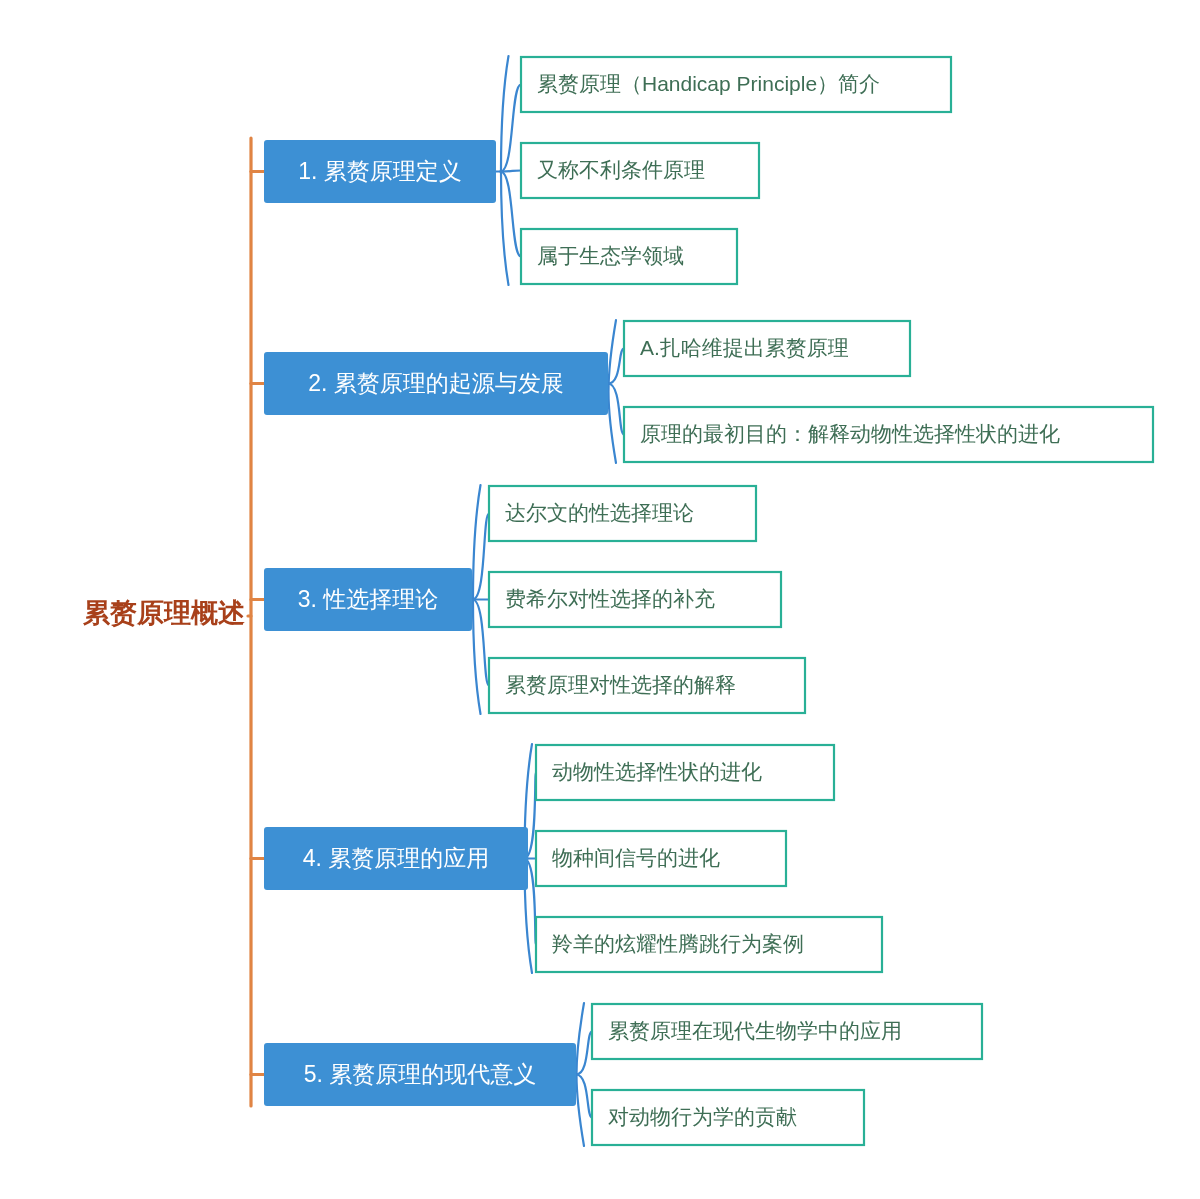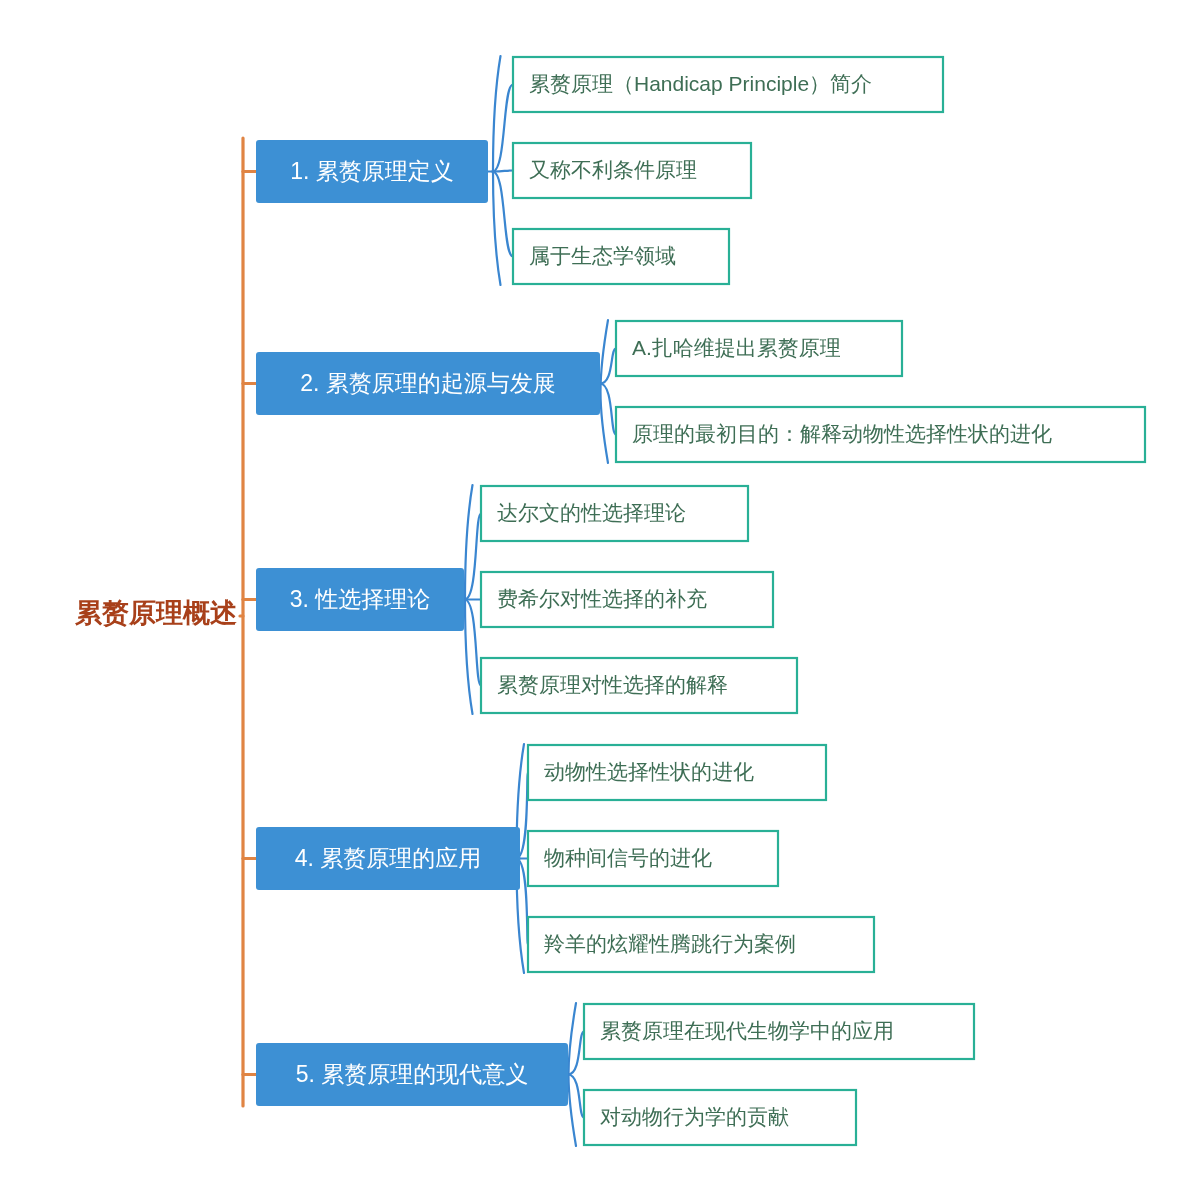--- a/index.html
+++ b/index.html
@@ -9,21 +9,21 @@
   }
   body {
     width: 1200px;
     height: 1199px;
     position: relative;
     overflow: hidden;
     font-family: "Liberation Sans", "DejaVu Sans", sans-serif;
   }
   #mindmap-root {
     position: absolute;
-    top: 0; left: 0;
+    top: 0; left: 8px;
     width: 1184px;
     height: 1199px;
   }
   svg.map-canvas {
     position: absolute;
     top: 0; left: 0;
     width: 1200px;
     height: 1199px;
     display: block;
   }

